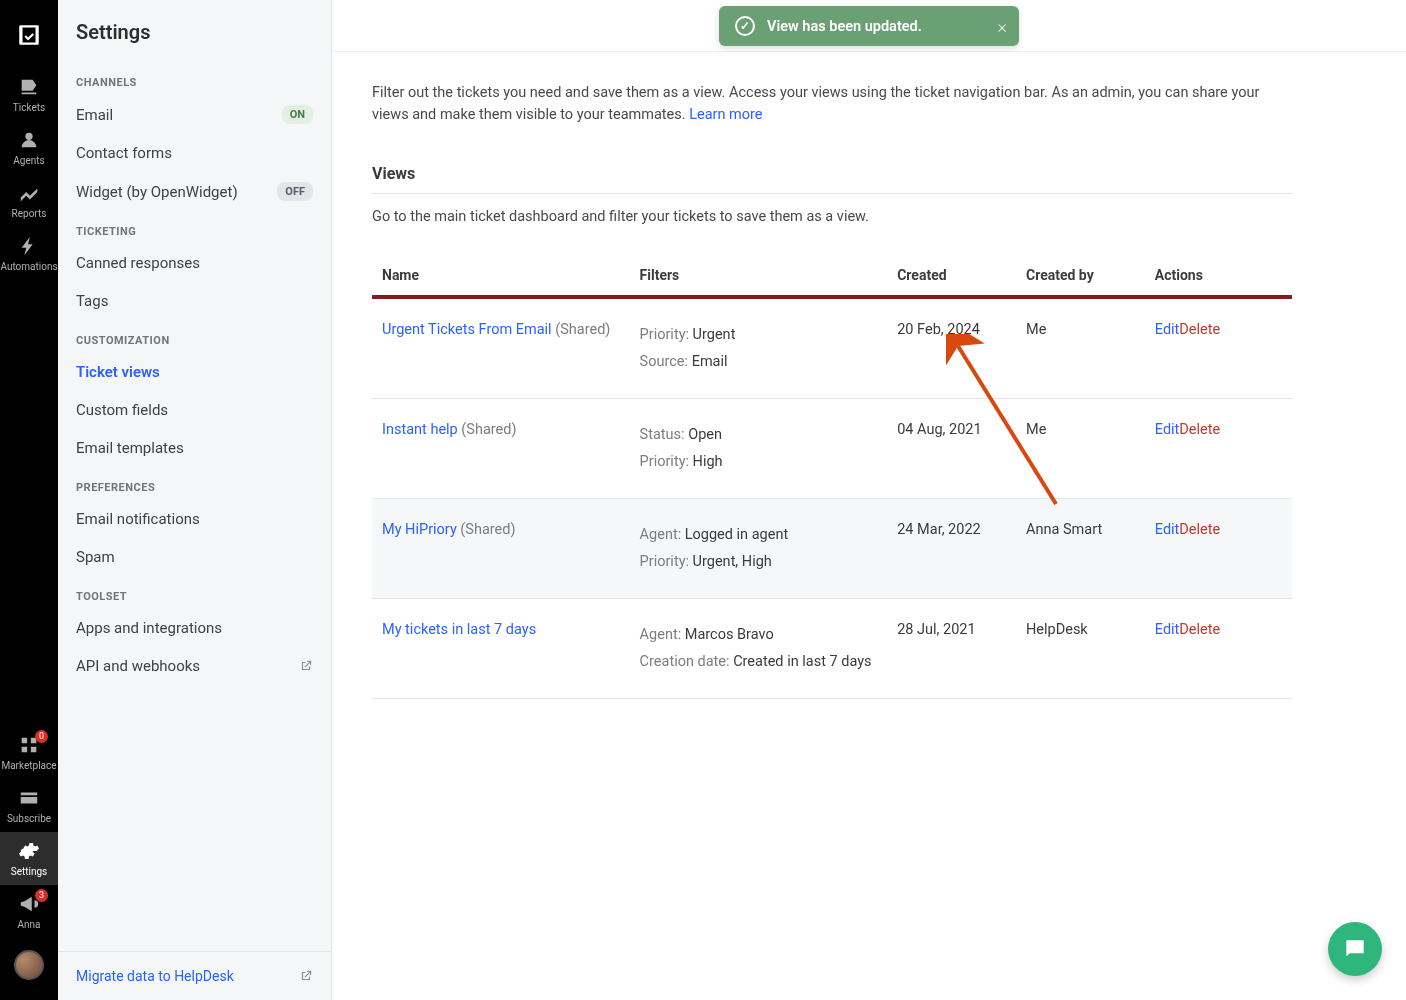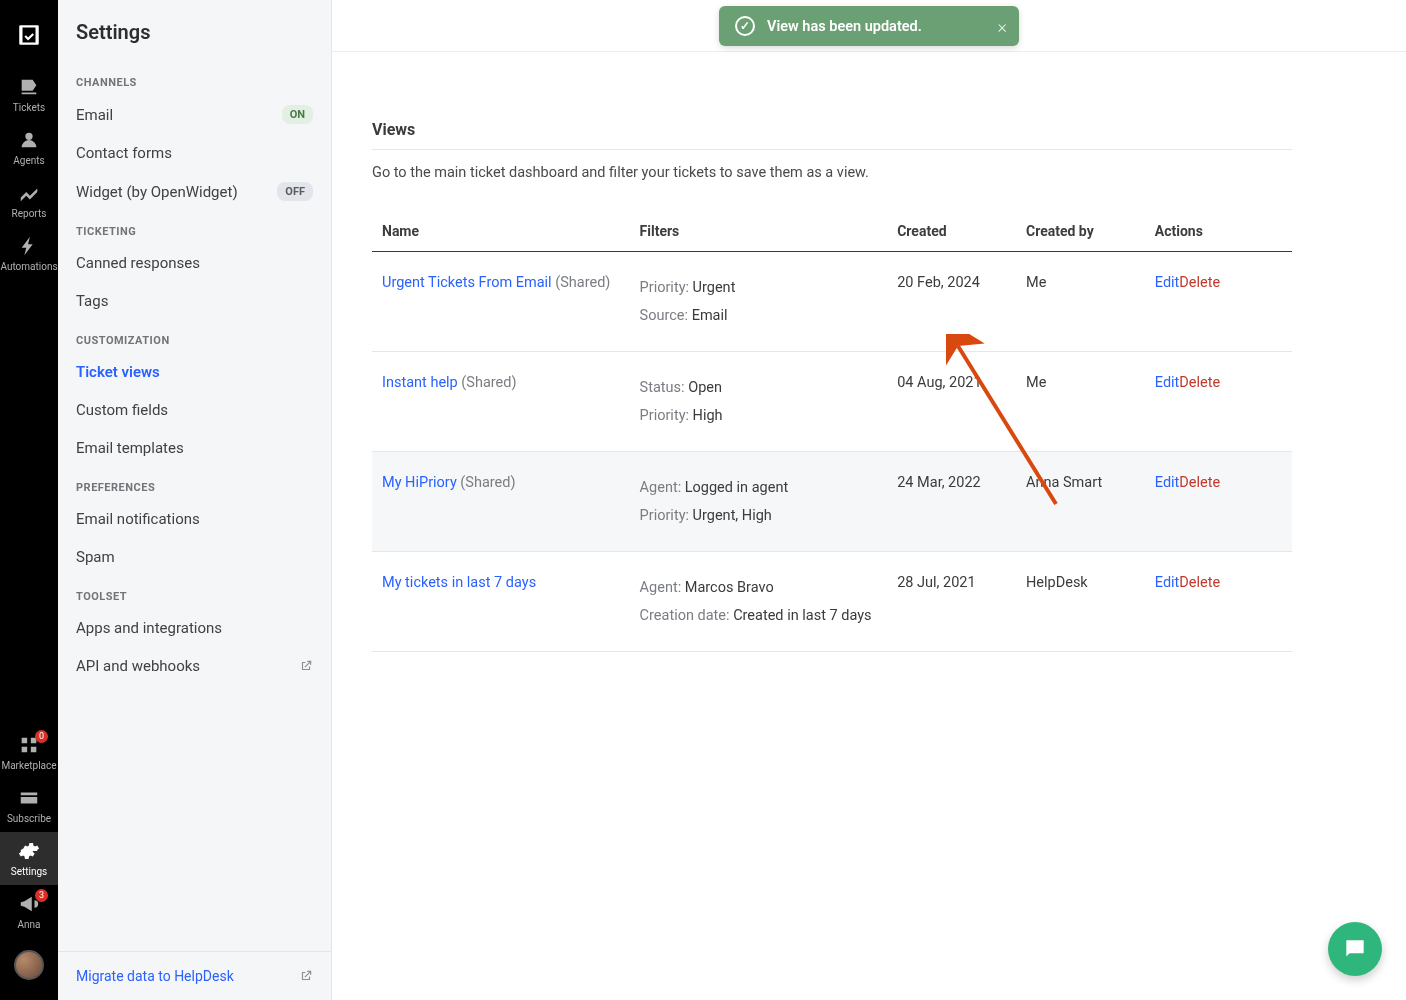--- a/index.html
+++ b/index.html
@@ -102,21 +102,21 @@
   .content { padding: 30px 60px 30px 40px; max-width: 1020px; }
   .desc { font-size: 14.5px; color: #4a4a4a; line-height: 1.5; }
   .desc a { color: #2962ff; text-decoration: none; }
   .views-h { font-size: 16px; font-weight: 700; margin-top: 38px; }
   .hr { border: none; border-top: 1px solid #e5e7ea; margin: 10px 0 14px 0; }
   .subdesc { font-size: 14.5px; color: #4a4a4a; margin-bottom: 30px; }
 
   table.views { width: 100%; border-collapse: collapse; }
   table.views th {
     text-align: left; font-size: 14px; font-weight: 700; color: #3d3d3d;
-    padding: 12px 10px; border-bottom: 1px solid #7f1d1d;
+    padding: 12px 10px; border-bottom: 4px solid #7f1d1d;
   }
   table.views td {
     padding: 22px 10px; vertical-align: top; font-size: 14.5px;
     border-bottom: 1px solid #e5e7ea;
   }
   table.views tr.hover td { background: #f6f7f8; }
   .name-link { color: #2962ff; text-decoration: none; }
   .shared { color: #7a7d82; }
   .filters-cell { color: #7a7d82; }
   .filters-cell .fv { color: #3b3b3b; }
@@ -306,20 +306,23 @@
       <h2>Ticket views</h2>
     </div>
 
     <div class="toast">
       <span class="check">✓</span>
       <span>View has been updated.</span>
       <span class="close">×</span>
     </div>
 
     <div class="content">
+      <p class="desc">
+        <span>Filter out the tickets you need and save them as a view. Access your views using the ticket navigation bar. As an admin, you can share your views and make them visible to your teammates. </span><a href="#">Learn more</a>
+      </p>
 
       <h3 class="views-h">Views</h3>
       <hr class="hr">
       <p class="subdesc">Go to the main ticket dashboard and filter your tickets to save them as a view.</p>
 
       <table class="views">
         <colgroup>
           <col class="col-name">
             <col class="col-filters">
             <col class="col-created">

